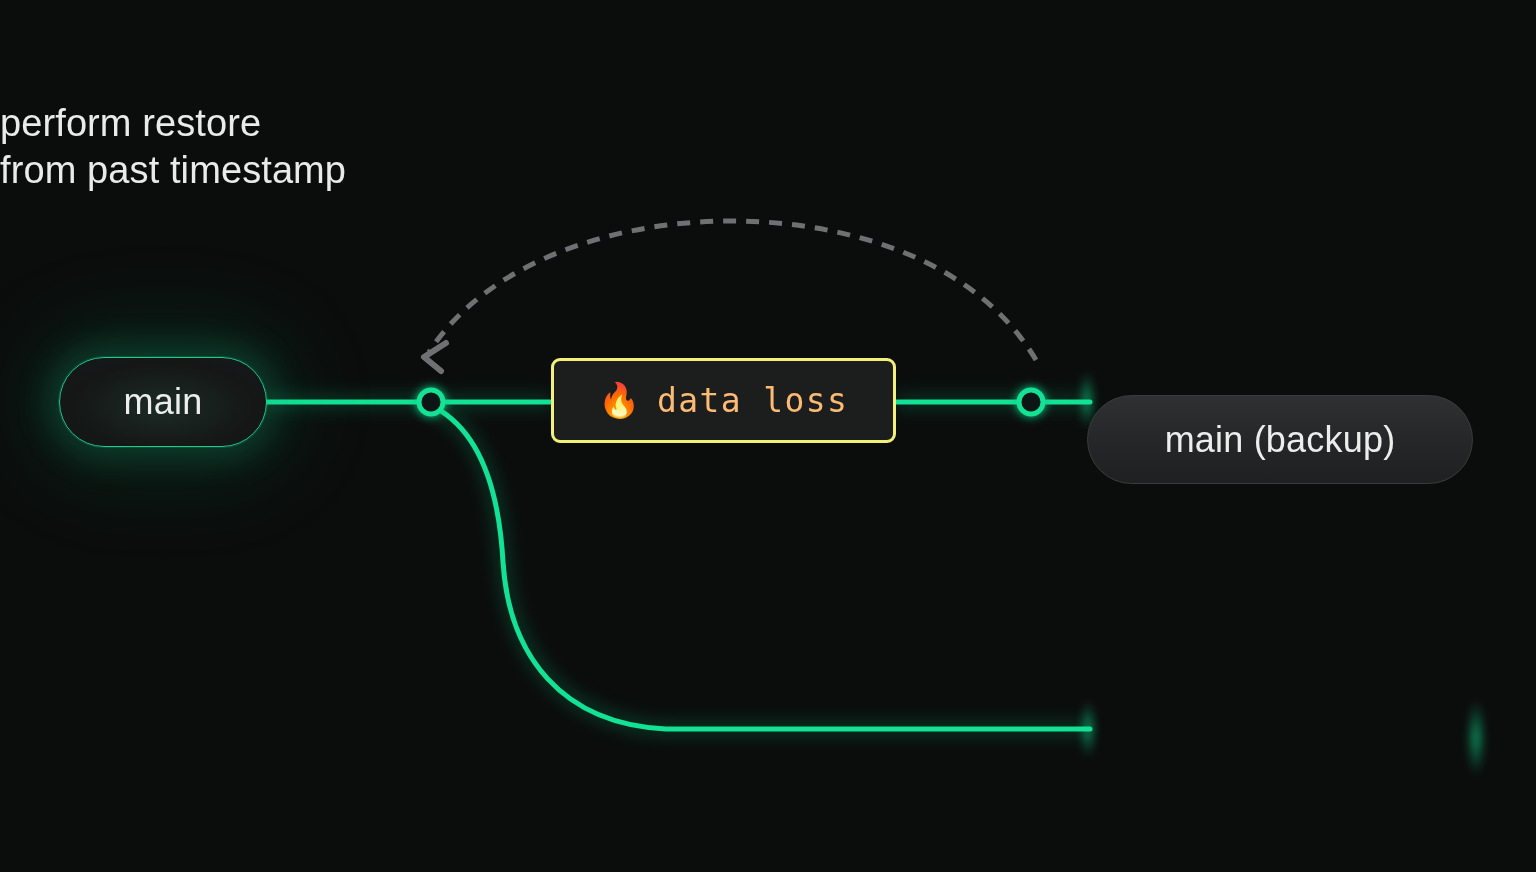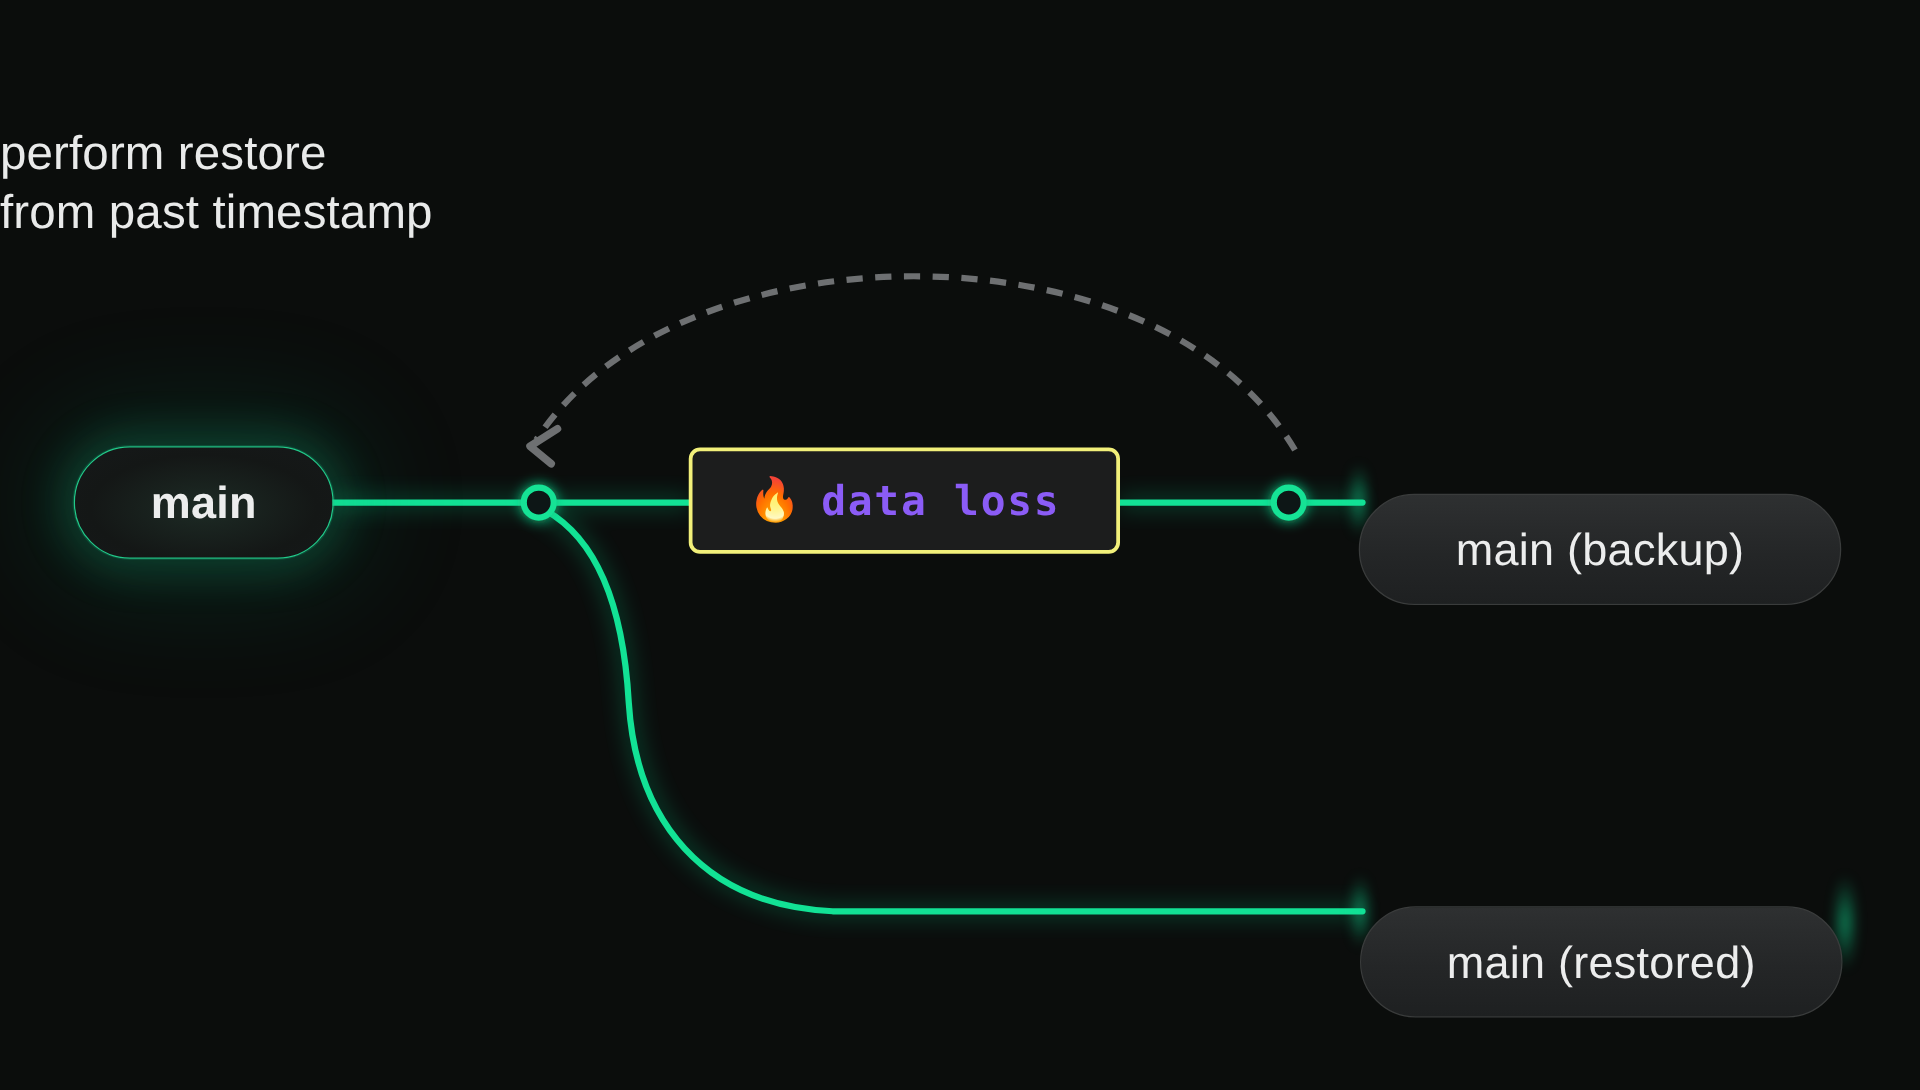--- a/index.html
+++ b/index.html
@@ -64,21 +64,20 @@
     top: 357px;
     width: 208px;
     height: 90px;
     border: 1.6px solid #22c98a;
     background:
       radial-gradient(ellipse at 50% 55%, #1d2b25 0%, #141716 62%, #16191a 100%);
     box-shadow:
       0 0 0 1px rgba(24, 200, 140, 0.18),
       0 0 34px 10px rgba(18, 200, 135, 0.22),
       0 0 90px 30px rgba(12, 180, 120, 0.13);
-    font-weight: bold;
   }
 
   .pill-neutral {
     border: 1.5px solid #3a3c3c;
     background: linear-gradient(180deg, #2e3031 0%, #242627 55%, #1e2021 100%);
     margin-top: 40px;
   }
 
   .pill-backup {
     left: 1087px;
@@ -126,22 +125,22 @@
     gap: 16px;
   }
   .event-emoji {
     font-size: 34px;
     line-height: 1;
     transform: translateY(-1px);
   }
   .event-label {
     font-family: "DejaVu Sans Mono", "Liberation Mono", monospace;
     font-size: 33px;
-    font-weight: 700;
-    color: #8b5cf6;
+    font-weight: 400;
+    color: #fdba74;
     letter-spacing: 1.4px;
     text-align: center;
   }
 </style>
 </head>
 <body>
 
 <div id="canvas">
 
   <svg id="wires" viewBox="0 0 1536 872">
@@ -191,22 +190,19 @@
     <span>main</span>
   </div>
 
   <div class="edge-glow glow-backup-left"></div>
   <div class="pill pill-neutral pill-backup">
     <span>main (backup)</span>
   </div>
 
   <div class="edge-glow glow-restored-left"></div>
   <div class="edge-glow glow-restored-right"></div>
-  <div class="pill pill-neutral pill-restored">
-    <span>main (restored)</span>
-  </div>
 
   <div class="event-box">
     <span class="event-emoji">🔥</span>
     <span class="event-label">data loss</span>
   </div>
 
 </div>
 
 </body></html>

